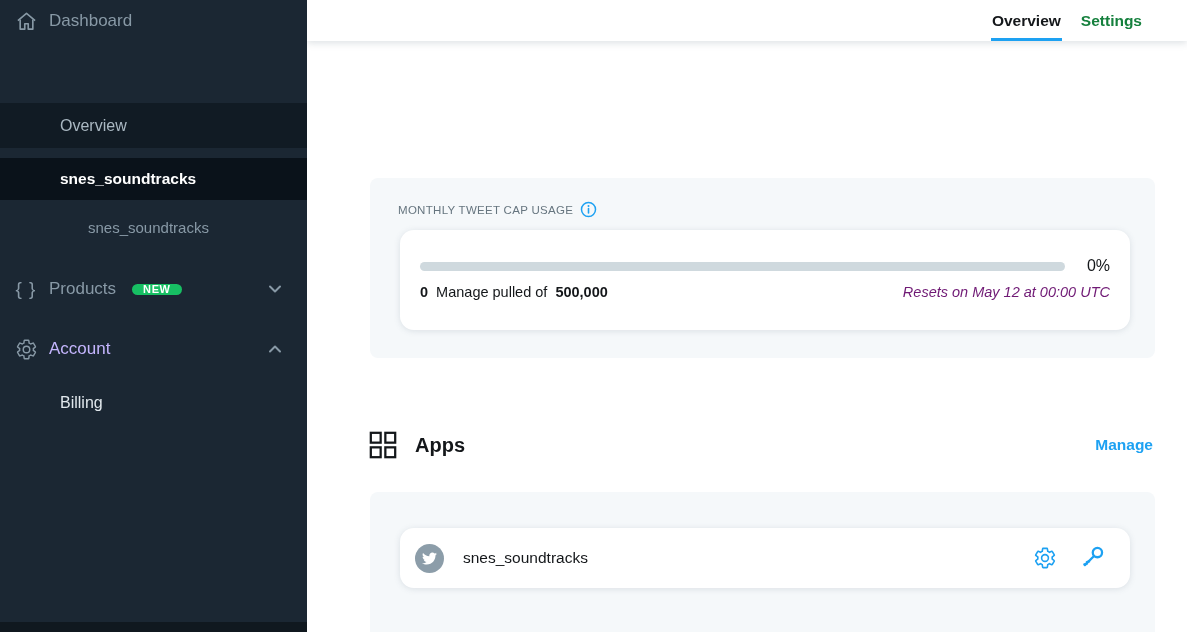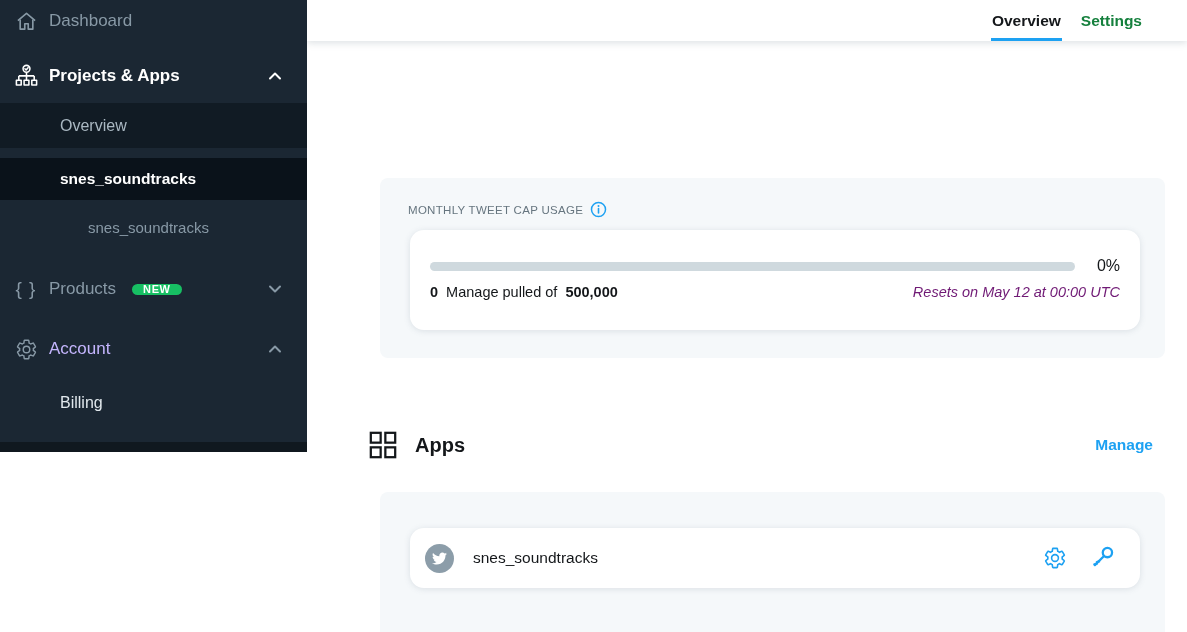--- a/index.html
+++ b/index.html
@@ -4,21 +4,21 @@
 <style>
   * { margin:0; padding:0; box-sizing:border-box; }
   html,body { width:1187px; height:632px; }
   body {
     position:relative; overflow:hidden; background:#fff;
     font-family:"Liberation Sans", sans-serif;
     -webkit-font-smoothing:antialiased;
   }
 
   
-  .sidebar { position:absolute; left:0; top:0; width:307px; height:452px; background:#1B2733; z-index:10; }
+  .sidebar { position:absolute; left:0; top:0; width:307px; height:632px; background:#1B2733; z-index:10; }
   .sb-item { position:absolute; left:0; width:100%; display:flex; align-items:center; cursor:pointer; }
   .sb-icon { width:26px; height:26px; margin-left:13px; margin-right:10px; flex:none;
              display:flex; align-items:center; justify-content:center; }
   .sb-label { font-size:17px; }
   .sb-chevron { position:absolute; right:22px; display:flex; }
 
   #sb-dashboard { top:0; height:42px; color:#8899A6; }
   #sb-projects  { top:55px; height:42px; color:#FFFFFF; }
   #sb-projects .sb-label { font-weight:bold; }
   #sb-overview  { top:103px; height:45px; background:#111B24; color:#AAB8C2; padding-left:60px; font-size:16px; }
@@ -45,21 +45,21 @@
   .tab.inactive { color:#15803d; }
 
   
   .content { position:absolute; left:307px; top:41px; width:880px; height:591px; background:#fff; }
 
   .section-head { position:absolute; display:flex; align-items:center; gap:17px; }
   #usage-head { left:61px; top:67px; }
   #apps-head  { left:61px; top:389px; }
   .section-title { font-size:20px; font-weight:bold; color:#14171A; }
 
-  .outer-card { position:absolute; left:73px; width:785px; background:#F5F8FA; border-radius:8px; }
+  .outer-card { position:absolute; left:63px; width:785px; background:#F5F8FA; border-radius:8px; }
   #usage-card { top:137px; height:180px; }
   #apps-card  { top:451px; height:220px; }
 
   .card-label-row { position:absolute; left:28px; top:23px; display:flex; align-items:center; gap:7px; }
   .card-label { font-size:11.5px; color:#66757F; letter-spacing:.3px; }
 
   .inner-card { position:absolute; left:30px; width:730px; background:#fff; border-radius:14px;
                 box-shadow:0 1px 6px rgba(101,119,134,.18); }
   #usage-inner { top:52px; height:100px; }
 
@@ -92,38 +92,20 @@
   <div class="sb-item" id="sb-dashboard">
     <span class="sb-icon">
       <svg width="23" height="23" viewBox="0 0 24 24" fill="none" stroke="#8899A6" stroke-width="1.7" stroke-linejoin="round">
         <path d="M3 11.2 12 3.6l9 7.6"></path>
         <path d="M5.4 9.8V20h4.8v-5.6h3.6V20h4.8V9.8"></path>
       </svg>
     </span>
     <span class="sb-label">Dashboard</span>
   </div>
 
-  <div class="sb-item" id="sb-projects">
-    <span class="sb-icon">
-      <svg width="25" height="25" viewBox="0 0 24 24" fill="none" stroke="#FFFFFF" stroke-width="1.5" stroke-linejoin="round">
-        <circle cx="12" cy="4.6" r="3.3"></circle>
-        <path d="M10.5 4.6l1.1 1.1 1.9-2.2" stroke-linecap="round"></path>
-        <path d="M12 8v3.4M4.6 11.4h14.8M4.6 11.4v4.1M12 11.4v4.1M19.4 11.4v4.1"></path>
-        <rect x="2.3" y="15.6" width="4.6" height="4.6"></rect>
-        <rect x="9.7" y="15.6" width="4.6" height="4.6"></rect>
-        <rect x="17.1" y="15.6" width="4.6" height="4.6"></rect>
-      </svg>
-    </span>
-    <span class="sb-label">Projects &amp; Apps</span>
-    <span class="sb-chevron">
-      <svg width="20" height="20" viewBox="0 0 24 24" fill="none" stroke="#FFFFFF" stroke-width="2.4" stroke-linecap="round" stroke-linejoin="round">
-        <polyline points="6 15 12 9 18 15"></polyline>
-      </svg>
-    </span>
-  </div>
 
   <div class="sb-item" id="sb-overview">
     <span>Overview</span>
   </div>
 
   <div class="sb-item" id="sb-project">
     <span>snes_soundtracks</span>
   </div>
 
   <div class="sb-item" id="sb-subapp">

